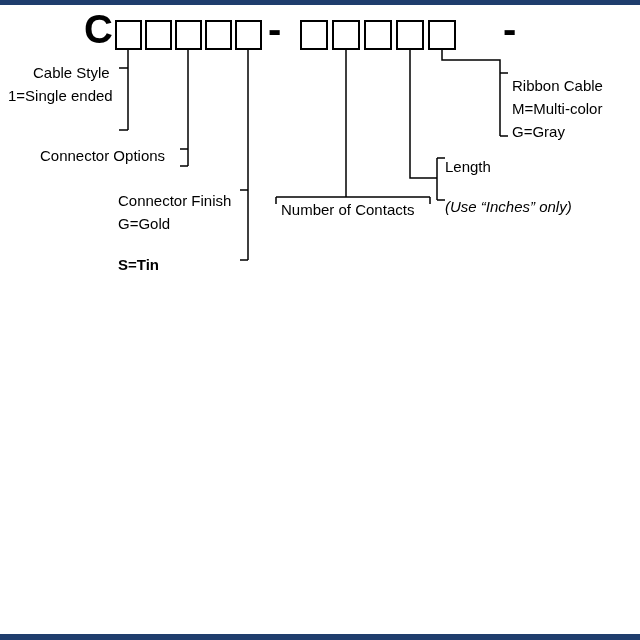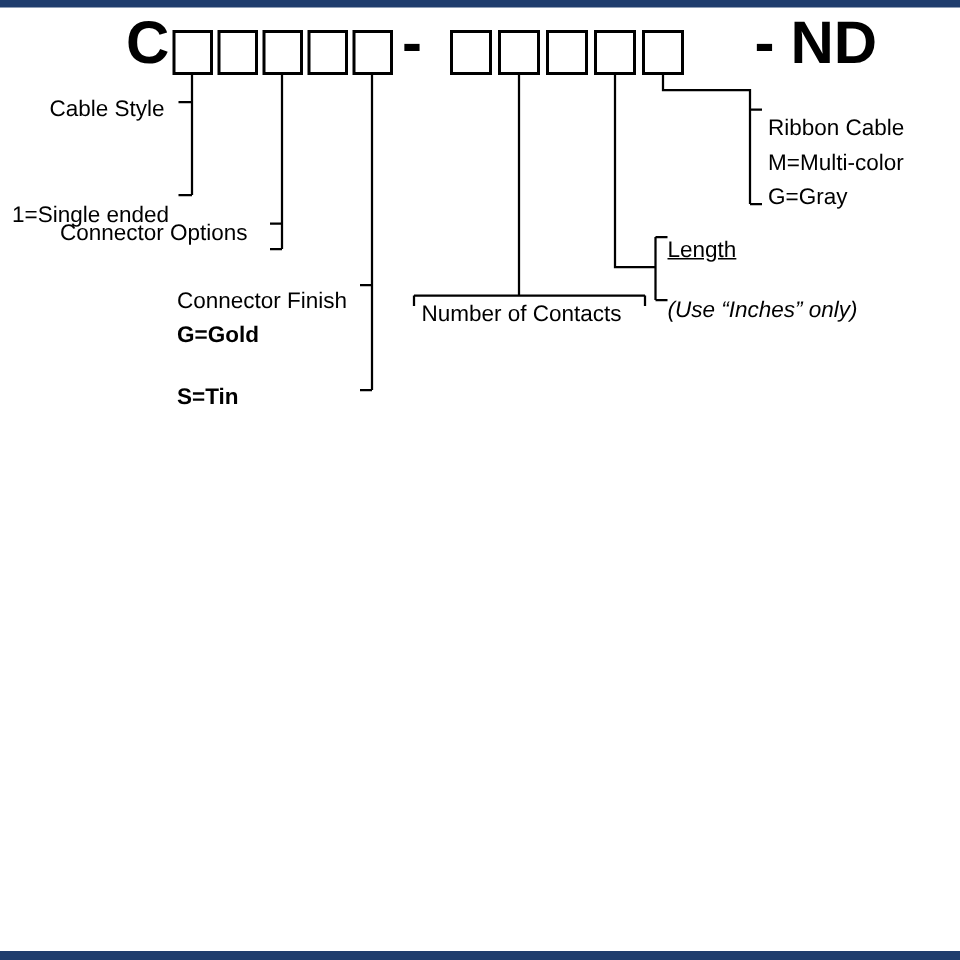--- a/index.html
+++ b/index.html
@@ -71,33 +71,32 @@
   <div class="boxes" id="g2" style="left:300px; top:20px;">
       <div class="digit-box"></div>
       <div class="digit-box"></div>
       <div class="digit-box"></div>
       <div class="digit-box"></div>
       <div class="digit-box"></div>
     </div>
 
   <span class="pn" style="left:503px; top:8px;">-</span>
 
-  <span class="pn" style="left:527px; top:8px;">ND</span>
 
   <div class="label" style="left:8px; top:64px;margin-left:25px;">Cable Style</div>
-  <div class="label" style="left:8px; top:87px;margin-top:48px;">1=Single ended</div>
+  <div class="label" style="left:8px; top:87px;">1=Single ended</div>
 
   <div class="label" style="left:40px; top:147px;">Connector Options</div>
 
   <div class="label" style="left:118px; top:192px;">Connector Finish</div>
-  <div class="label" style="left:118px; top:215px;font-weight:bold;">G=Gold</div>
+  <div class="label" style="left:118px; top:215px;">G=Gold</div>
   <div class="label" style="left:118px; top:256px;font-weight:bold;">S=Tin</div>
 
   <div class="label" style="left:281px; top:201px;">Number of Contacts</div>
 
-  <div class="label" style="left:445px; top:158px;text-decoration:underline;">Length</div>
+  <div class="label" style="left:445px; top:158px;">Length</div>
   <div class="label italic" style="left:445px; top:182px;">(Use “Inches” only)</div>
 
   <div class="label" style="left:512px; top:77px;">Ribbon Cable</div>
   <div class="label" style="left:512px; top:100px;">M=Multi-color</div>
   <div class="label" style="left:512px; top:123px;">G=Gray</div>
 
 </div>
 
 </body></html>

